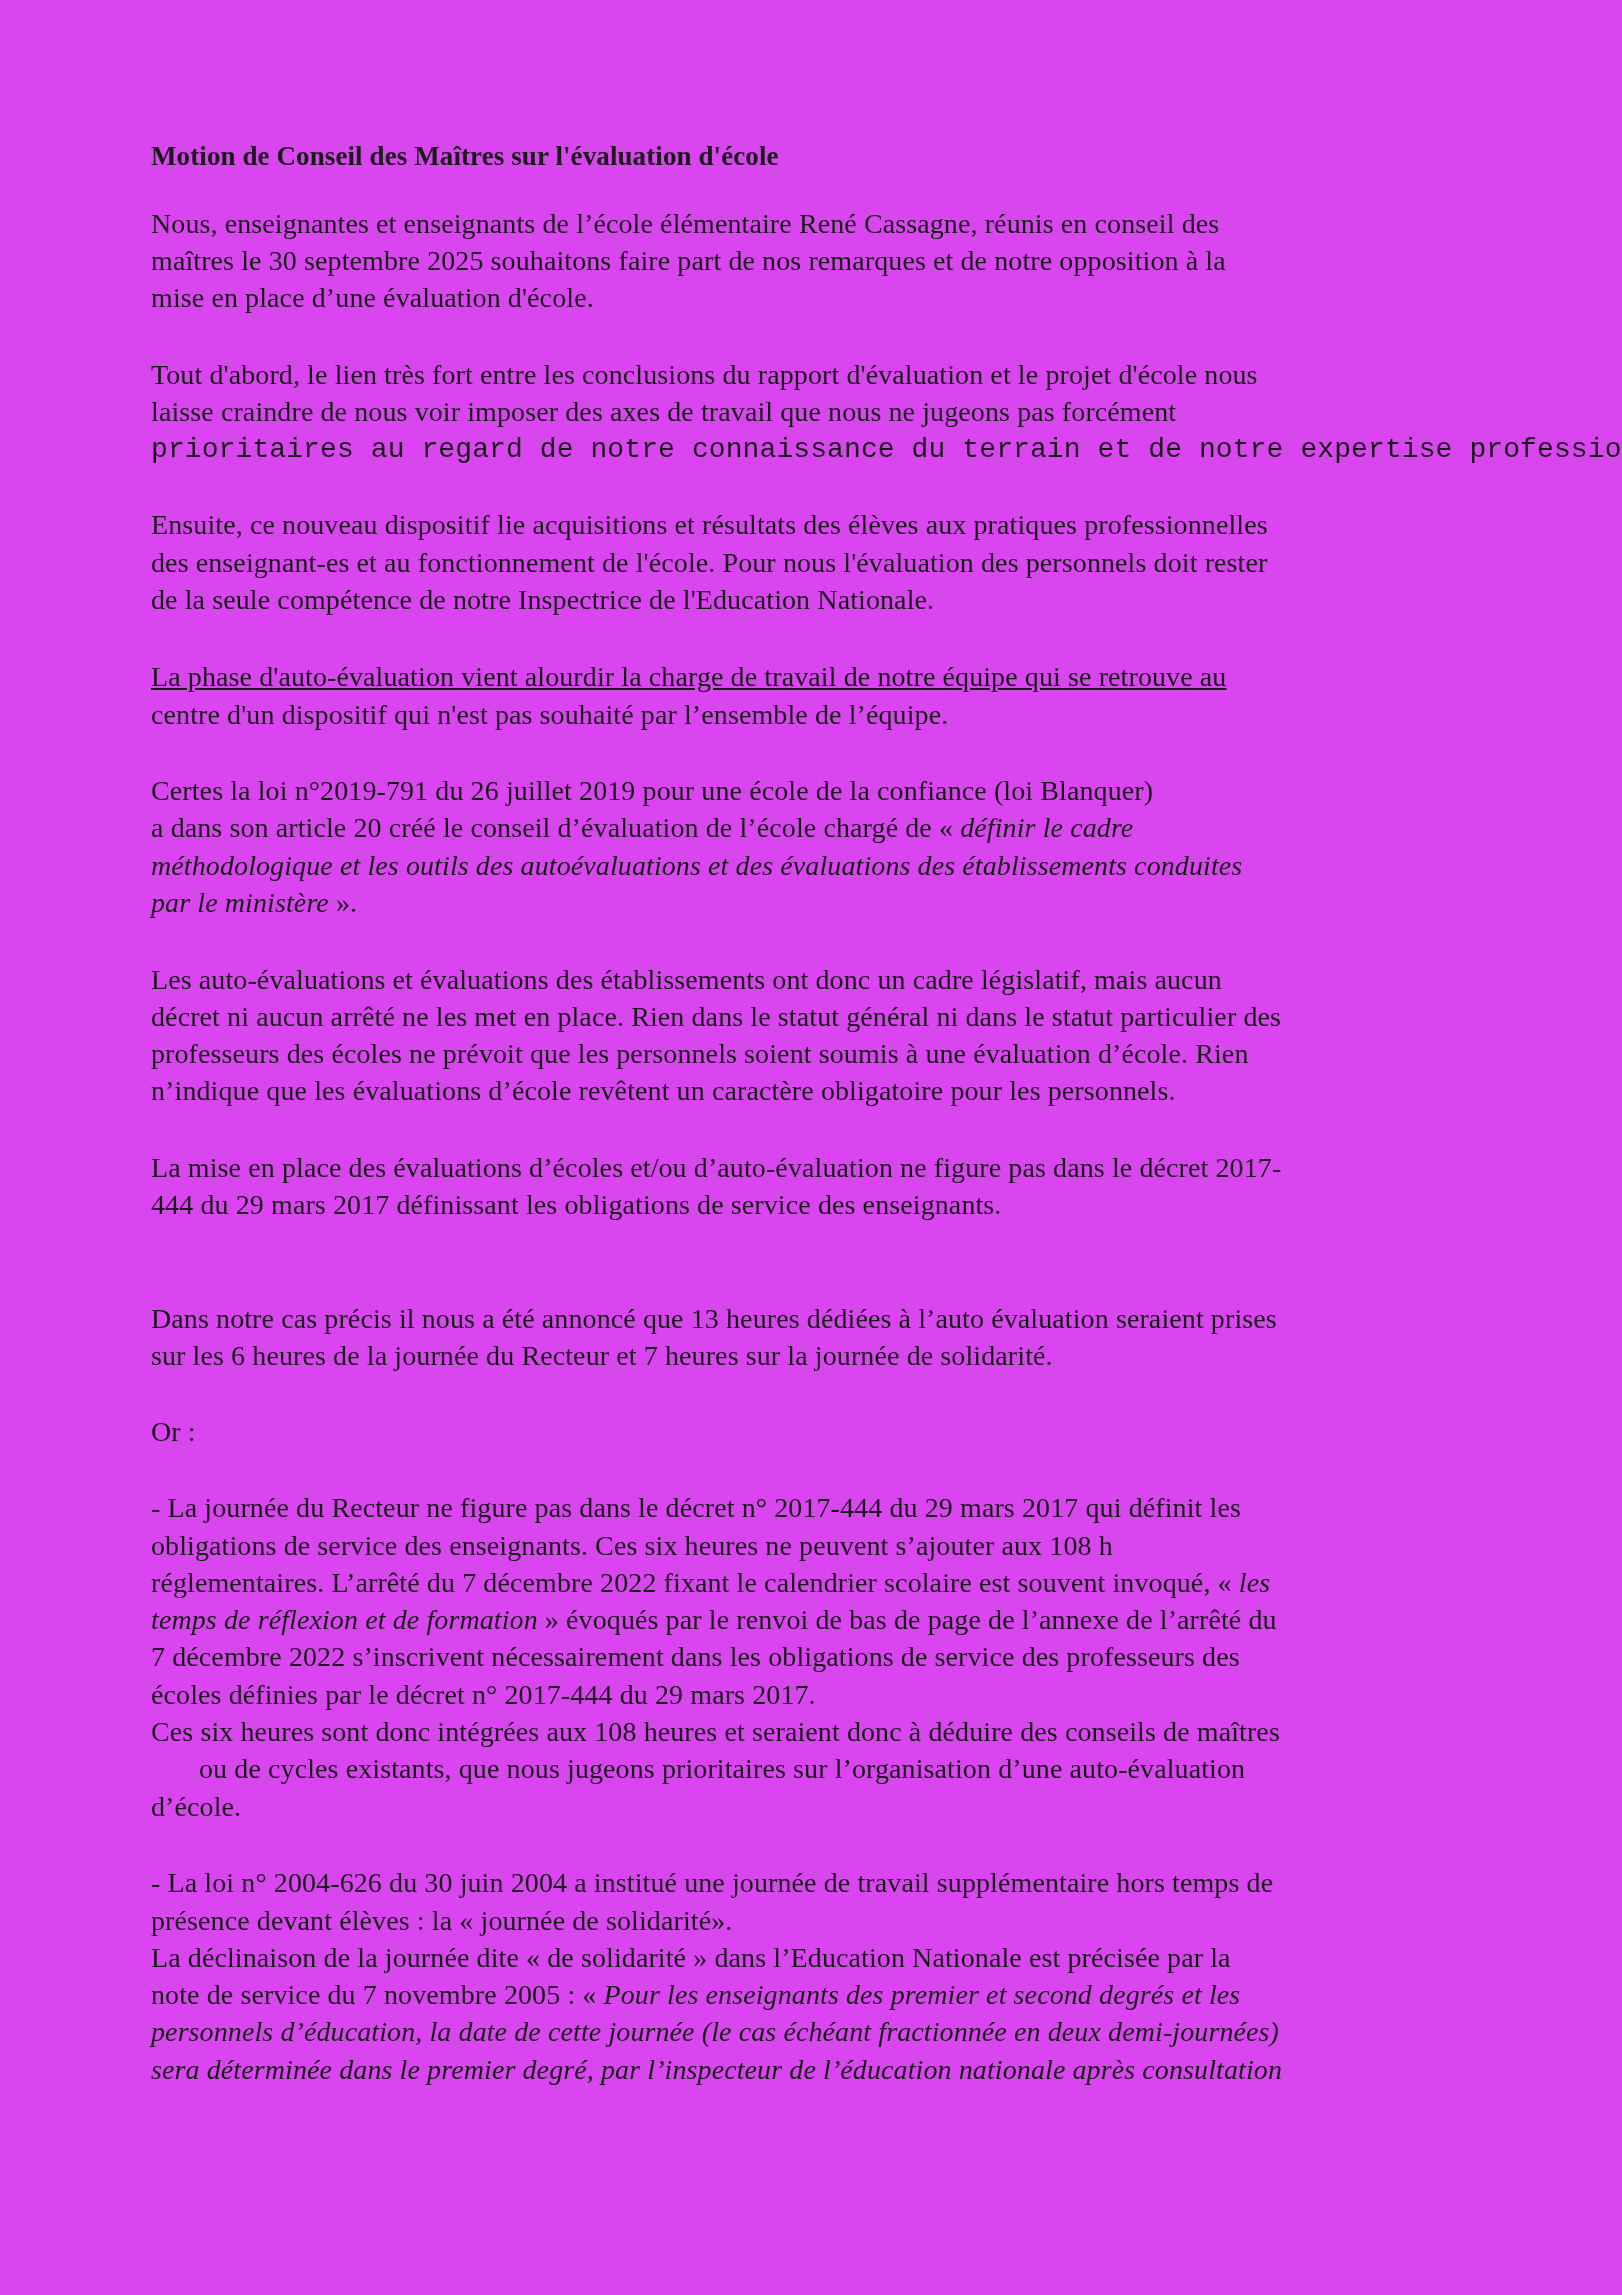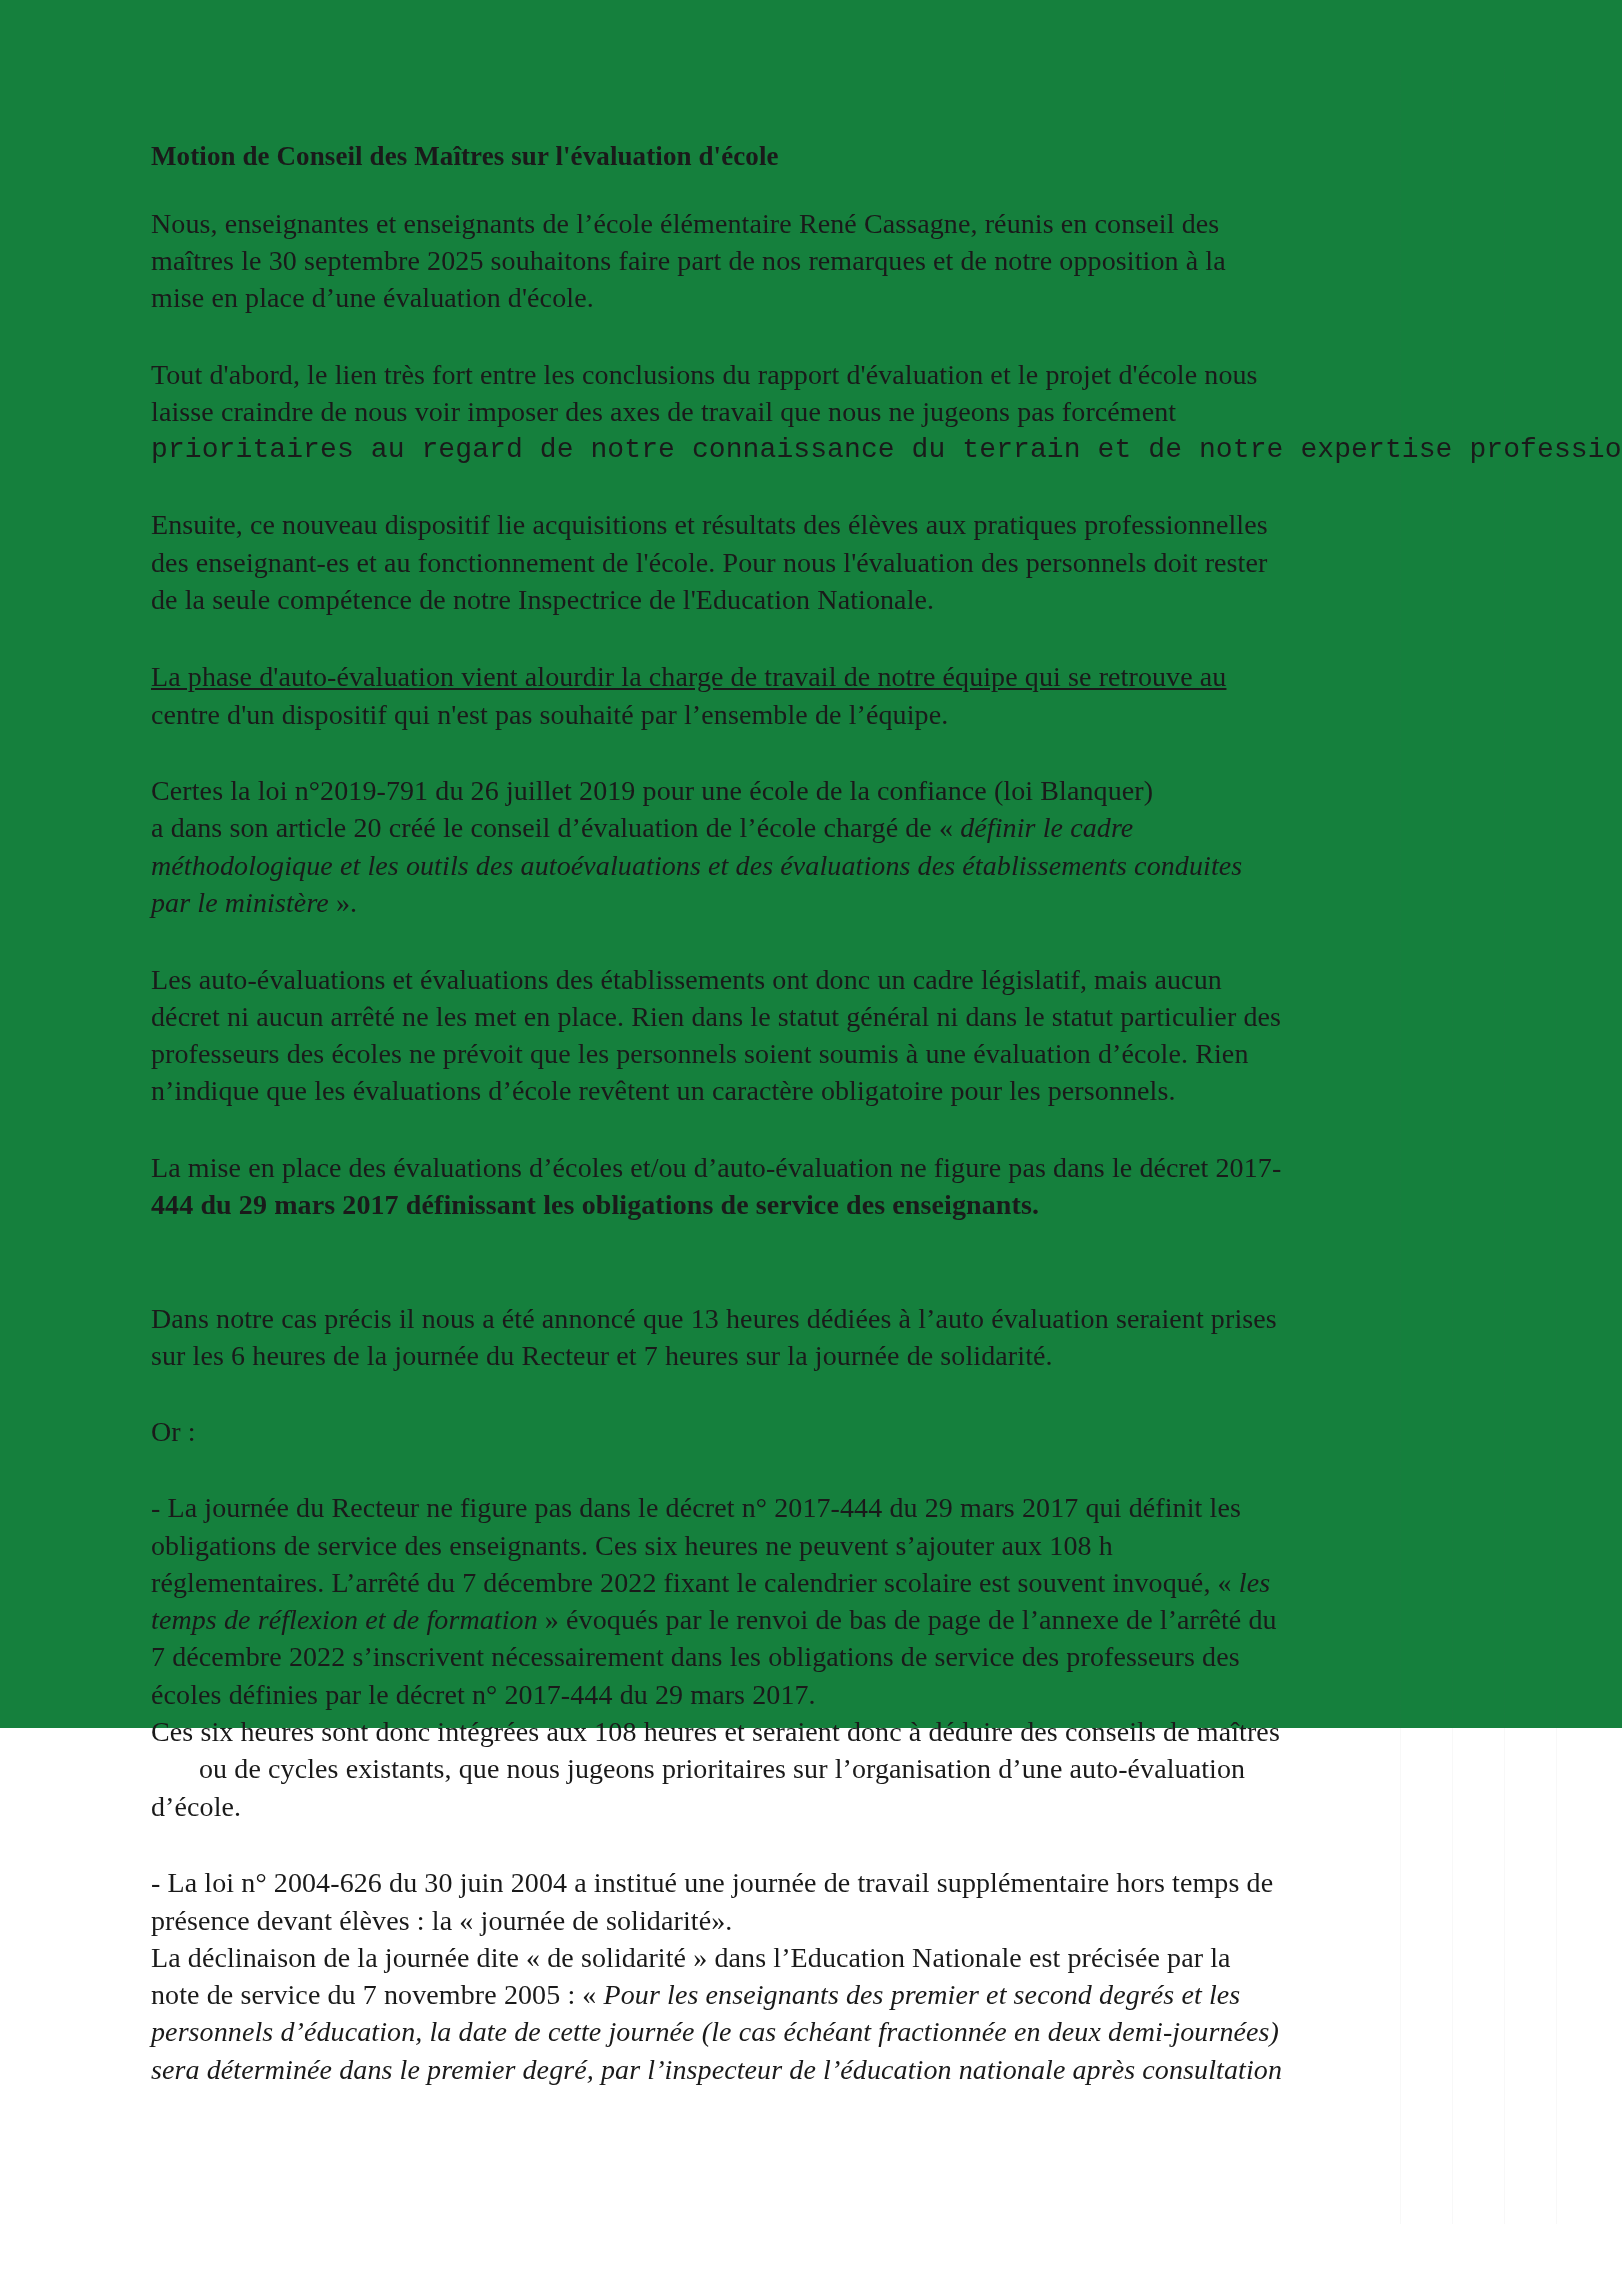--- a/index.html
+++ b/index.html
@@ -1,19 +1,19 @@
 <!DOCTYPE html>
 <html style="font-size:10.5px"><head>
 <meta charset="utf-8">
 <style>
   html, body { margin: 0; padding: 0; background: #ffffff; }
   body { width: 1622px; height: 2295px; position: relative; overflow: hidden; }
   .page {
-    position: absolute; left: 0; top: 0; width: 1622px; height: 1728px;
-    background: #15803d;
+    position: absolute; left: 0; top: 0; width: 1622px; height: 2295px;
+    background: #d946ef;
     font-family: "Liberation Serif", serif;
     color: #1a1a1a;
   }
   .title {
     position: absolute; left: 151px; top: 141px;
     font-size: 27px; font-weight: bold; letter-spacing: 0.1px;
     white-space: nowrap;
   }
   .line {
     position: absolute; left: 151px;
@@ -48,21 +48,21 @@
       <div class="line" style="top: 698px;"><span>centre d'un dispositif qui n'est pas souhaité par l’ensemble de l’équipe.</span></div>
       <div class="line" style="top: 774px;"><span>Certes la loi n°2019-791 du 26 juillet 2019 pour une école de la confiance (loi Blanquer)</span></div>
       <div class="line" style="top: 811px;"><span>a dans son article 20 créé le conseil d’évaluation de l’école chargé de « </span><span class="it">définir le cadre</span></div>
       <div class="line" style="top: 849px;"><span class="it">méthodologique et les outils des autoévaluations et des évaluations des établissements conduites</span></div>
       <div class="line" style="top: 886px;"><span class="it">par le ministère</span><span> ».</span></div>
       <div class="line" style="top: 963px;"><span>Les auto-évaluations et évaluations des établissements ont donc un cadre législatif, mais aucun</span></div>
       <div class="line" style="top: 1000px;"><span>décret ni aucun arrêté ne les met en place. Rien dans le statut général ni dans le statut particulier des</span></div>
       <div class="line" style="top: 1037px;"><span>professeurs des écoles ne prévoit que les personnels soient soumis à une évaluation d’école. Rien</span></div>
       <div class="line" style="top: 1074px;"><span>n’indique que les évaluations d’école revêtent un caractère obligatoire pour les personnels.</span></div>
       <div class="line" style="top: 1151px;"><span>La mise en place des évaluations d’écoles et/ou d’auto-évaluation ne figure pas dans le décret 2017-</span></div>
-      <div class="line" style="top: 1188px; font-weight: bold;"><span>444 du 29 mars 2017 définissant les obligations de service des enseignants.</span></div>
+      <div class="line" style="top: 1188px;"><span>444 du 29 mars 2017 définissant les obligations de service des enseignants.</span></div>
       <div class="line" style="top: 1302px;"><span>Dans notre cas précis il nous a été annoncé que 13 heures dédiées à l’auto évaluation seraient prises</span></div>
       <div class="line" style="top: 1339px;"><span>sur les 6 heures de la journée du Recteur et 7 heures sur la journée de solidarité.</span></div>
       <div class="line" style="top: 1415px;"><span>Or :</span></div>
       <div class="line" style="top: 1491px;"><span>- La journée du Recteur ne figure pas dans le décret n° 2017-444 du 29 mars 2017 qui définit les</span></div>
       <div class="line" style="top: 1529px;"><span>obligations de service des enseignants. Ces six heures ne peuvent s’ajouter aux 108 h</span></div>
       <div class="line" style="top: 1566px;"><span>réglementaires. L’arrêté du 7 décembre 2022 fixant le calendrier scolaire est souvent invoqué, « </span><span class="it">les</span></div>
       <div class="line" style="top: 1603px;"><span class="it">temps de réflexion et de formation</span><span> » évoqués par le renvoi de bas de page de l’annexe de l’arrêté du</span></div>
       <div class="line" style="top: 1640px;"><span>7 décembre 2022 s’inscrivent nécessairement dans les obligations de service des professeurs des</span></div>
       <div class="line" style="top: 1678px;"><span>écoles définies par le décret n° 2017-444 du 29 mars 2017.</span></div>
       <div class="line" style="top: 1715px;"><span>Ces six heures sont donc intégrées aux 108 heures et seraient donc à déduire des conseils de maîtres</span></div>

